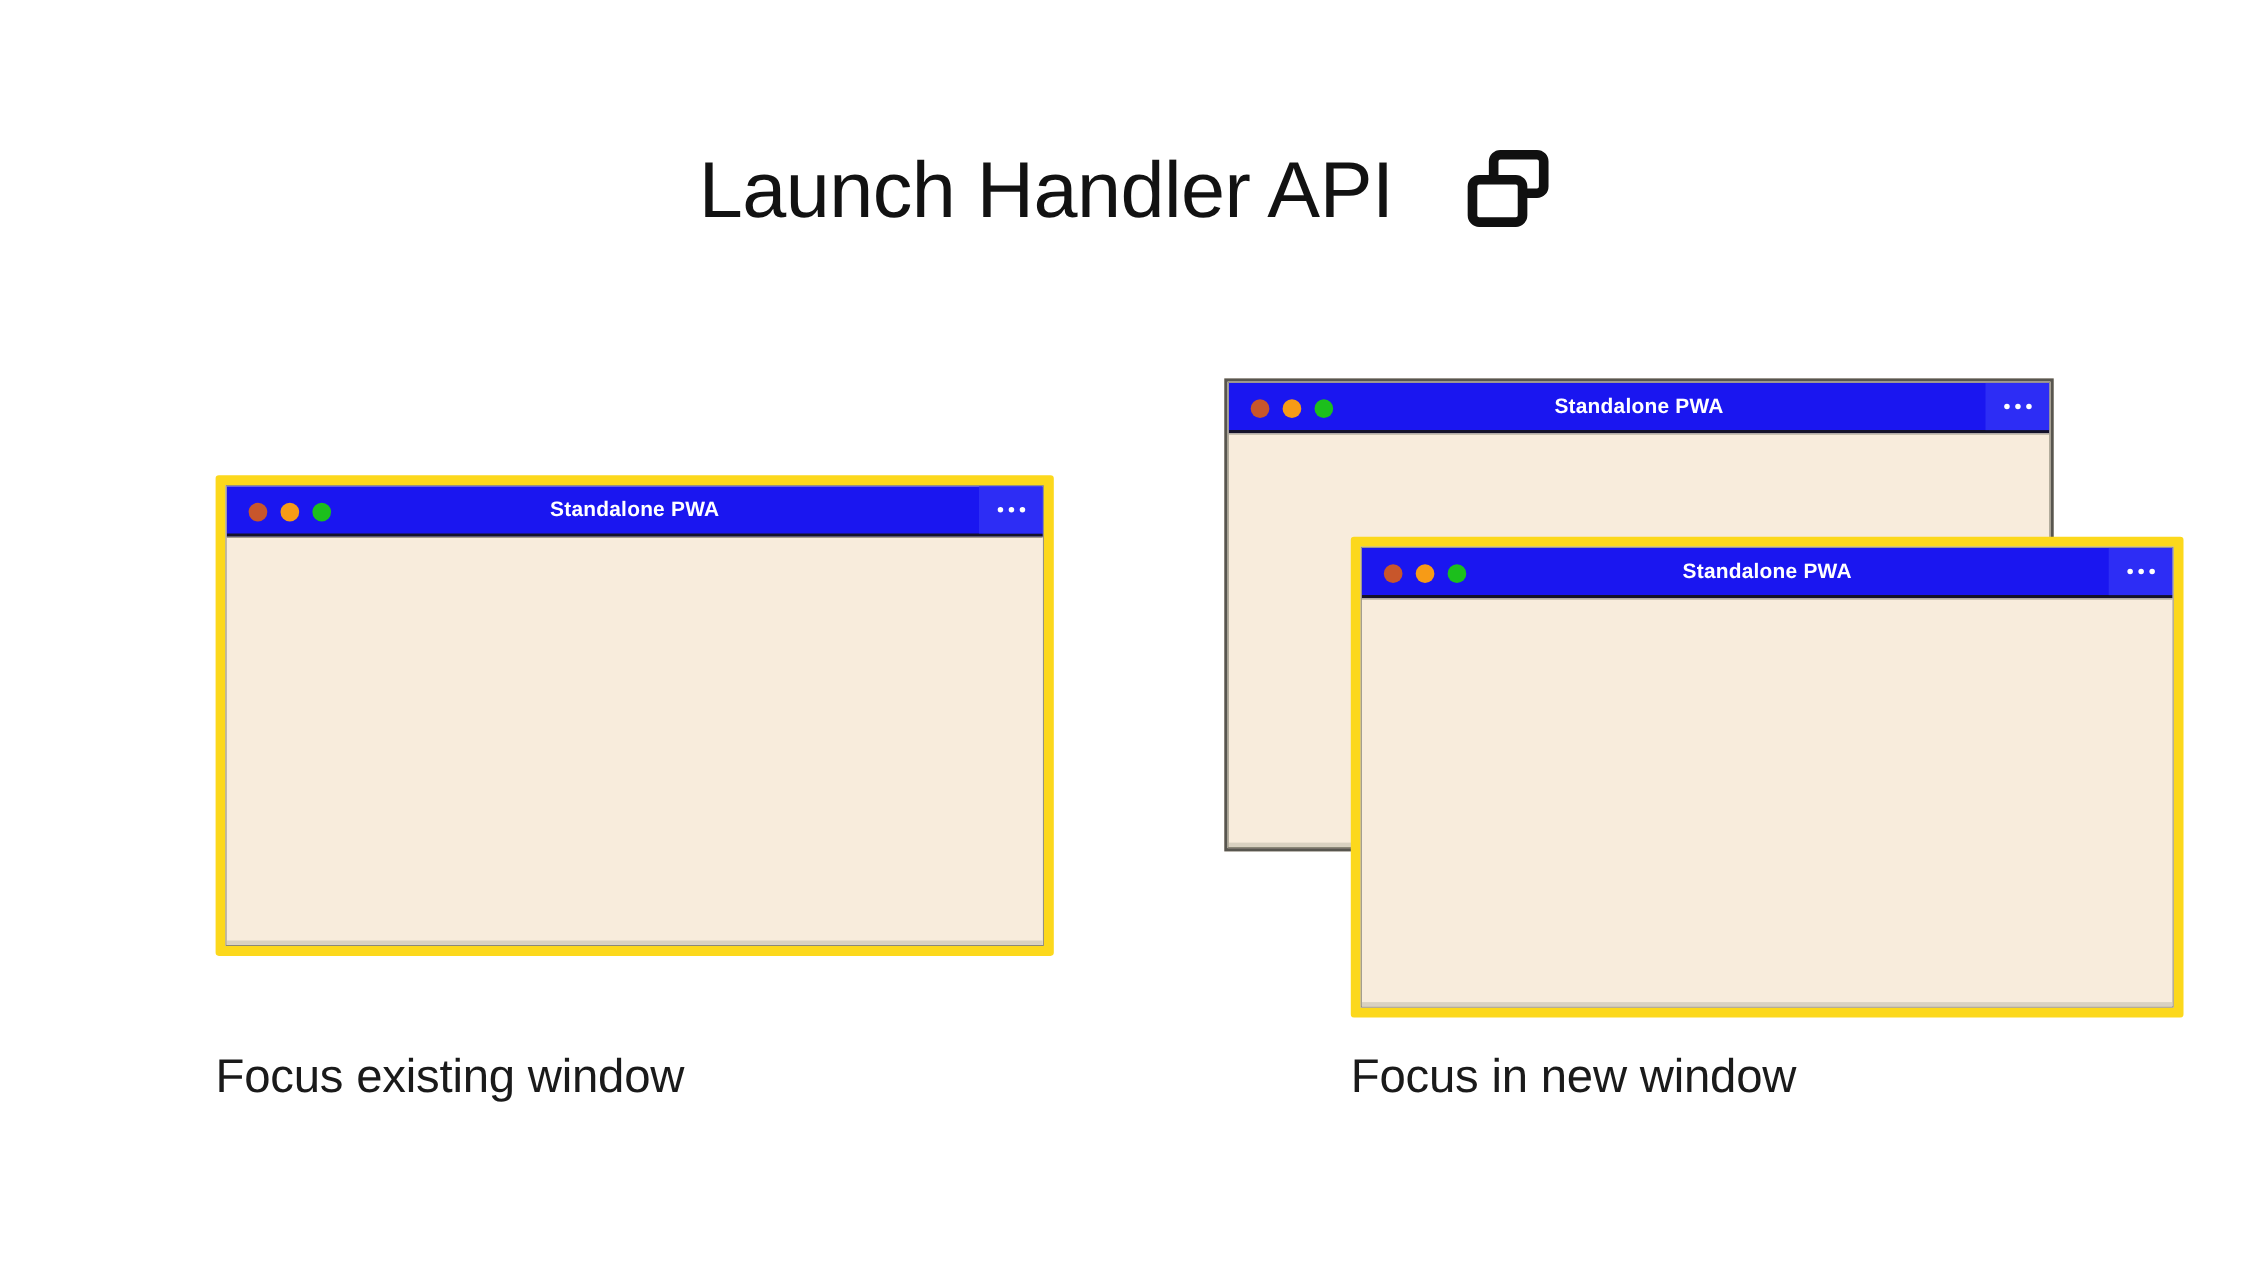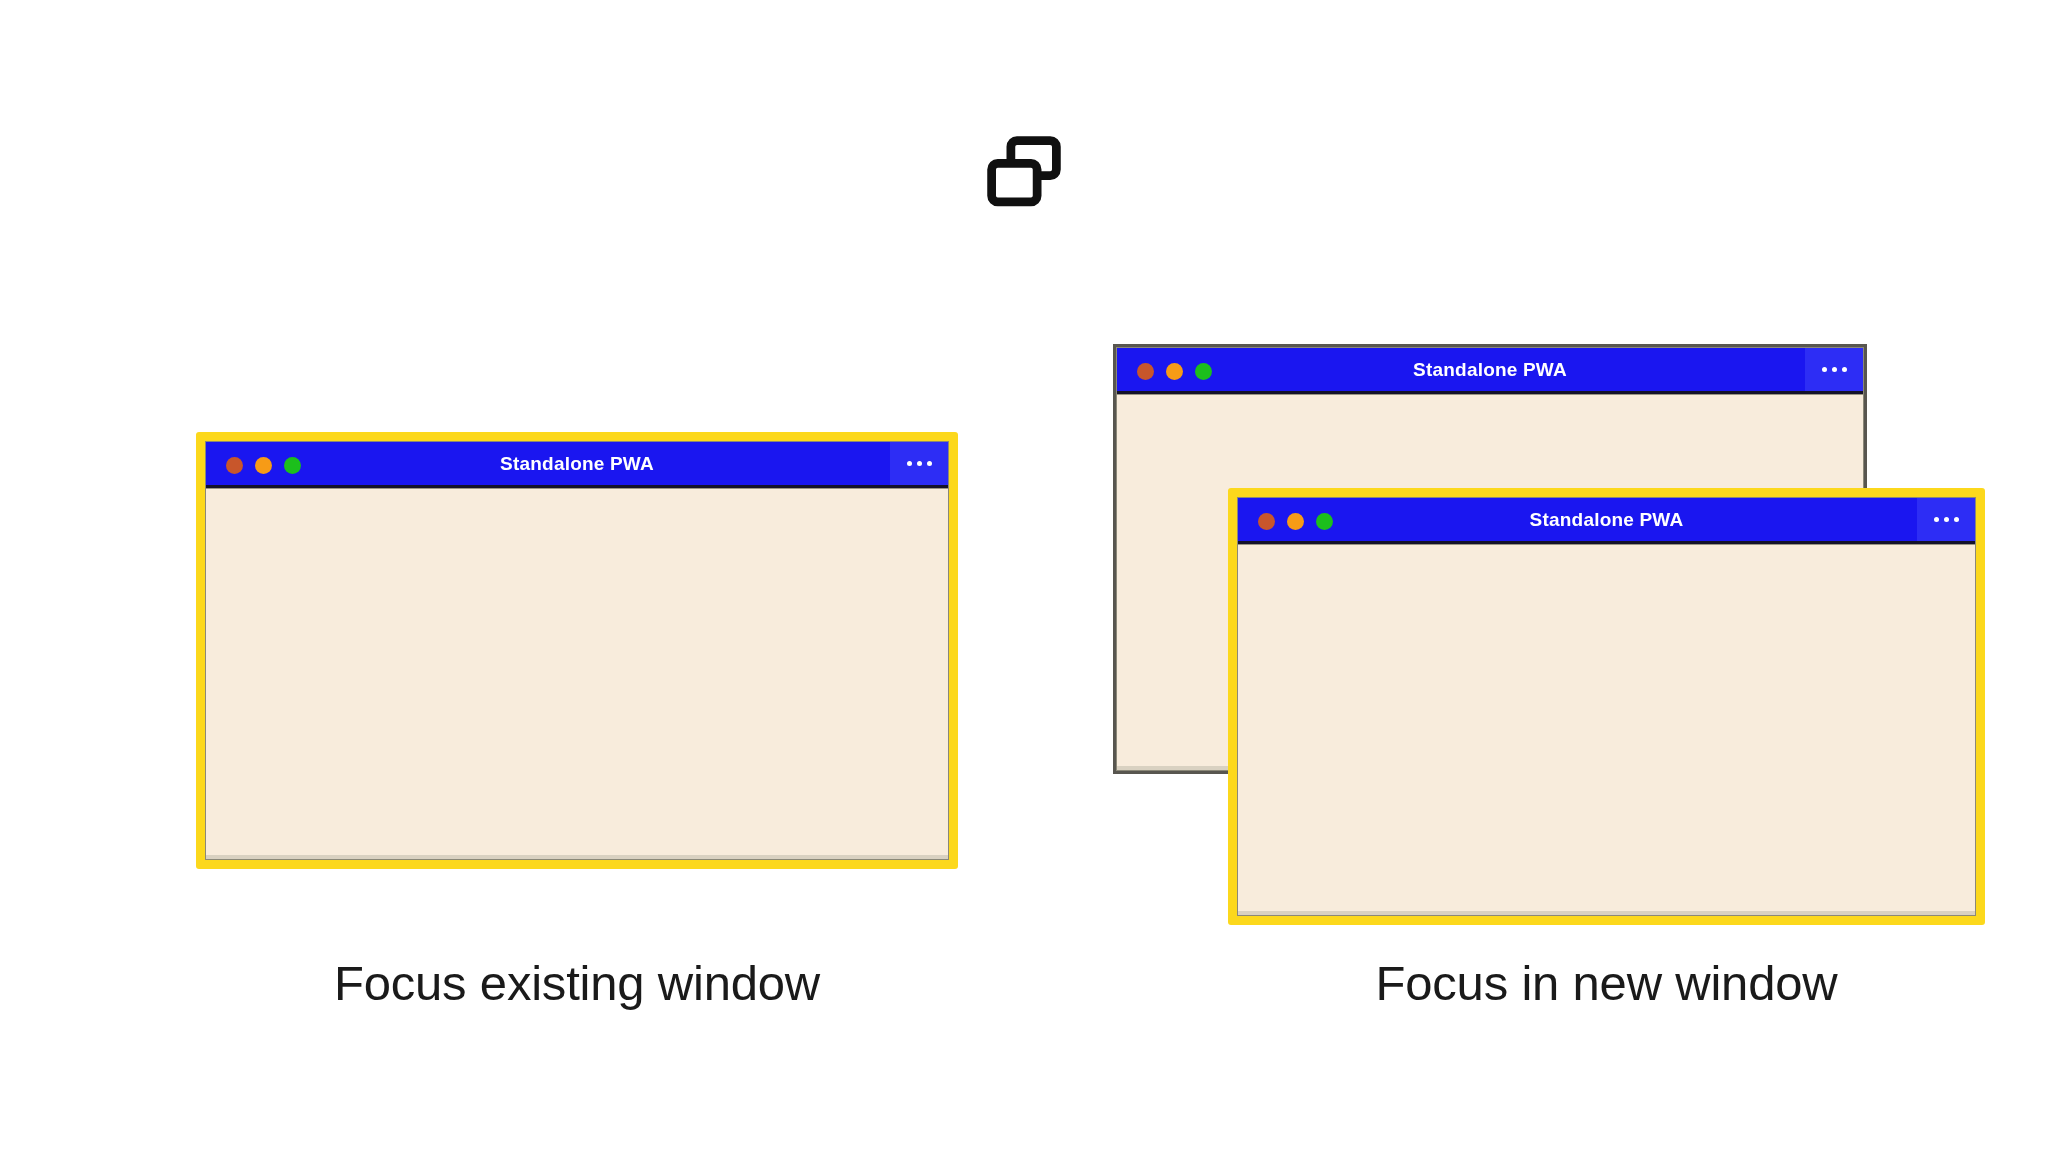--- a/index.html
+++ b/index.html
@@ -159,42 +159,42 @@
     left: 1228px;
     top: 488px;
     width: 757px;
     height: 437px;
     box-shadow: 0 0 0 0 transparent;
   }
 
   
   .caption {
     position: absolute;
-    font-size: 49px;
+    font-size: 43px;
     font-weight: 400;
     color: #1a1a1a;
     letter-spacing: -0.2px;
     white-space: nowrap;
-    text-align: center;
   }
   #caption-focus {
     left: 196px;
     top: 955px;
     width: 762px;
   }
   #caption-new {
     left: 1228px;
     top: 955px;
     width: 757px;
   }
 </style>
 </head>
 <body>
 
 <div id="title-row">
+  <div id="page-title">Launch Handler API</div>
   <svg id="windows-icon" viewBox="0 0 48 48" aria-hidden="true">
     <rect x="16.5" y="5.5" width="26" height="20" rx="3.5" ry="3.5" fill="none" stroke="#101010" stroke-width="5"></rect>
     <rect x="5.5" y="18.5" width="26" height="22" rx="3.5" ry="3.5" fill="#ffffff" stroke="#101010" stroke-width="5"></rect>
   </svg>
 </div>
 
 <div class="pwa-window framed" id="window-focus">
   <div class="win-inner">
     <div class="titlebar">
       <div class="traffic-lights">

